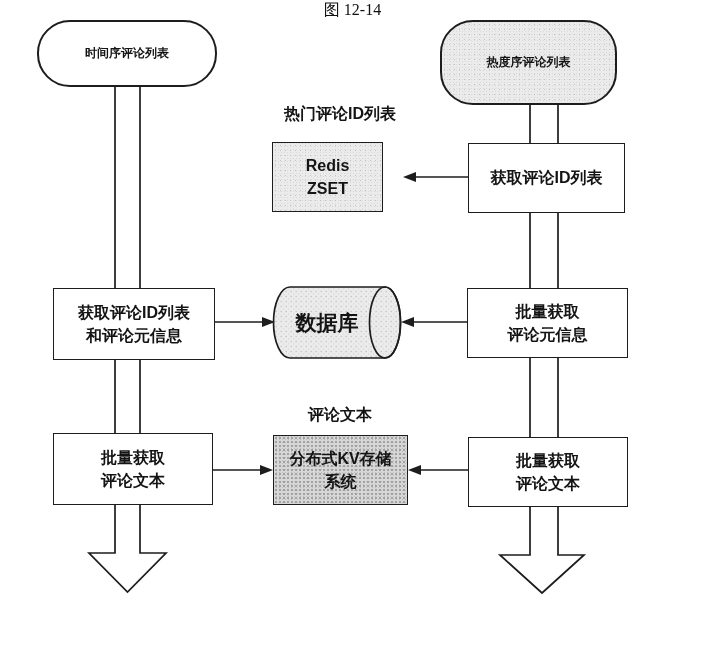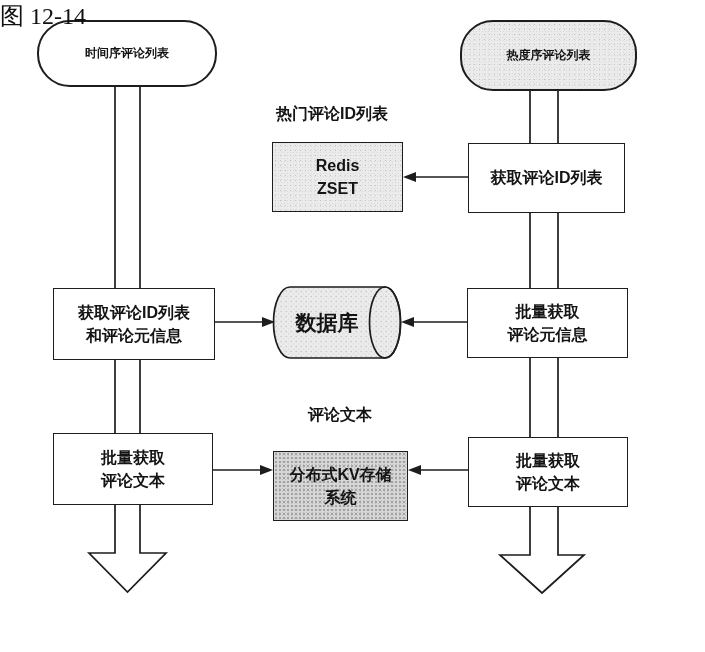--- a/index.html
+++ b/index.html
@@ -24,34 +24,33 @@
     background-size:5px 5px, 3px 3px;
     background-position:0 0, 1px 2px;
   }
   .tex-dark {
     background-color:#d7d7d7;
     background-image:
       radial-gradient(#a2a2a2 0.9px, rgba(0,0,0,0) 1px),
       radial-gradient(#bdbdbd 0.7px, rgba(0,0,0,0) 0.85px);
     background-size:4px 4px, 3px 3px;
     background-position:0 0, 1px 2px;
-    margin-top:16px;
   }
   .lbl {
     position:absolute; z-index:2; font-size:16px; font-weight:600;
     text-align:center; white-space:nowrap;
   }
   .cyl-text {
     position:absolute; z-index:2; display:flex; align-items:center;
     justify-content:center; font-size:21px; font-weight:600;
   }
   .caption {
     position:absolute; left:0; right:0; top:606; z-index:2;
-    text-align:left; font-family:"Liberation Serif","DejaVu Serif",serif;
-    font-size:24px; color:#111;
+    text-align:center; font-family:"Liberation Serif","DejaVu Serif",serif;
+    font-size:16px; color:#111;
   }
 </style>
 </head>
 <body>
 
 <div class="canvas">
 
   <svg class="connectors" width="705" height="652" viewBox="0 0 705 652">
     <defs>
       <pattern id="speck" width="5" height="5" patternUnits="userSpaceOnUse">
@@ -89,26 +88,26 @@
       <line x1="213" y1="470" x2="261" y2="470" stroke="#1d1d1d" stroke-width="1.5"></line>
       <polygon points="273,470 260,465 260,475" fill="#1d1d1d"></polygon>
     </g>
     <g>
       <line x1="468" y1="470" x2="420" y2="470" stroke="#1d1d1d" stroke-width="1.5"></line>
       <polygon points="408,470 421,465 421,475" fill="#1d1d1d"></polygon>
     </g>
   </svg>
 
   <div class="node terminal" style="left:37px; top:20px; width:180px; height:67px;">时间序评论列表</div>
-  <div class="node terminal tex-light" style="left:460px; top:20px; width:177px; height:71px;">热度序评论列表</div>
+  <div class="node terminal tex-light" style="left:440px; top:20px; width:177px; height:85px;">热度序评论列表</div>
 
-  <div class="lbl" style="left:252px; top:104px; width:160px;">热门评论ID列表</div>
+  <div class="lbl" style="left:260px; top:104px; width:160px;">热门评论ID列表</div>
   <div class="lbl" style="left:260px; top:405px; width:160px;">评论文本</div>
 
-  <div class="node tex-light" style="left:272px; top:142px; width:131px; height:70px;">Redis
+  <div class="node tex-light" style="left:272px; top:142px; width:111px; height:70px;">Redis
 ZSET</div>
   <div class="cyl-text" style="left:283px; top:288px; width:88px; height:69px;">数据库</div>
   <div class="node tex-dark" style="left:273px; top:435px; width:135px; height:70px;">分布式KV存储
 系统</div>
 
   <div class="node" style="left:468px; top:143px; width:157px; height:70px;">获取评论ID列表</div>
   <div class="node" style="left:53px; top:288px; width:162px; height:72px;">获取评论ID列表
 和评论元信息</div>
   <div class="node" style="left:467px; top:288px; width:161px; height:70px;">批量获取
 评论元信息</div>

